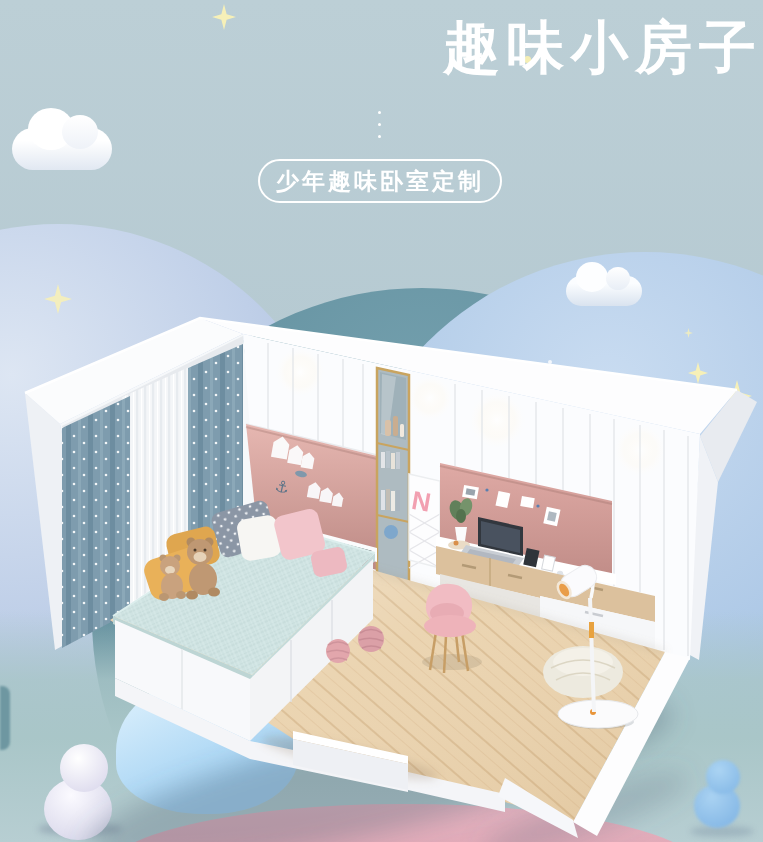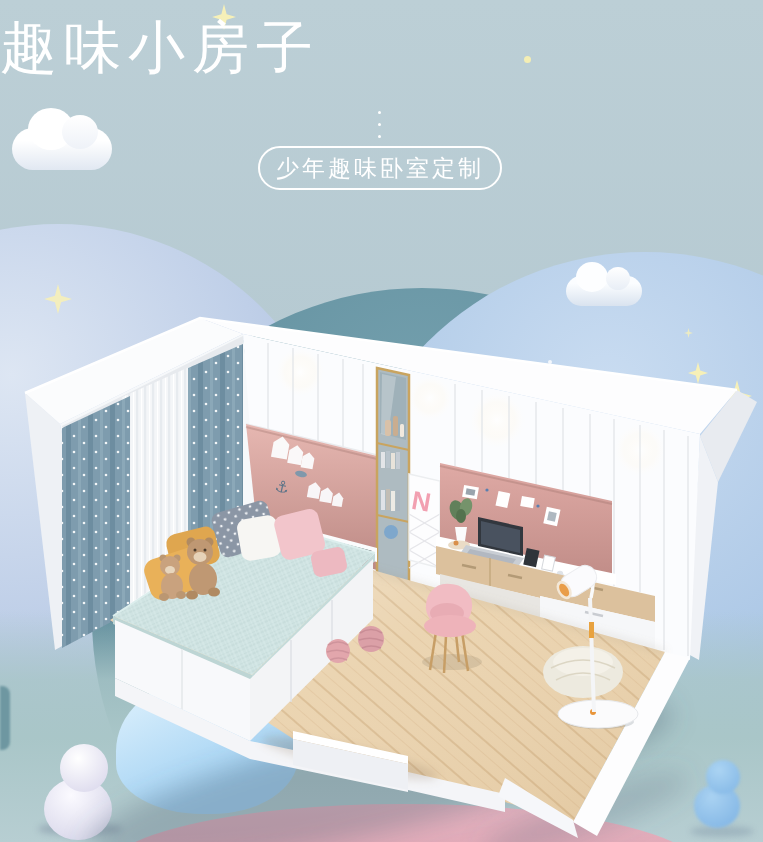--- a/index.html
+++ b/index.html
@@ -47,27 +47,27 @@
   #sphereB{left:44px;top:778px;width:68px;height:62px;border-radius:50%;
     background:radial-gradient(circle at 40% 28%,#fbfaff,#d8d7ea 85%);}
   #peanutShadow{left:690px;top:826px;width:64px;height:11px;border-radius:50%;background:rgba(90,110,140,.25);filter:blur(3px);}
   #peanutA{left:706px;top:760px;width:34px;height:34px;border-radius:50%;
     background:radial-gradient(circle at 38% 30%,#abd4f3,#7fb4e4);filter:blur(1.5px);}
   #peanutB{left:694px;top:784px;width:46px;height:44px;border-radius:50%;
     background:radial-gradient(circle at 38% 30%,#a9d2f2,#7cb1e2);filter:blur(1.5px);}
   
   #roomSvg{left:0;top:0;width:763px;height:842px;z-index:9;}
   
-  #title{left:0;top:10px;width:763px;text-align:left;color:#ffffff;
-    font-size:57px;font-weight:400;letter-spacing:7px;z-index:20;}
+  #title{left:0;top:10px;width:763px;text-align:right;color:#ffffff;
+    font-size:57px;font-weight:700;letter-spacing:7px;z-index:20;}
   .divDot{width:3px;height:3px;border-radius:50%;background:#ffffff;z-index:20;}
   #dot1{left:378px;top:111px;} #dot2{left:378px;top:123px;} #dot3{left:378px;top:135px;}
-  #pill{left:258px;top:146px;width:240px;height:40px;border:2.5px solid #ffffff;
+  #pill{left:258px;top:159px;width:240px;height:40px;border:2.5px solid #ffffff;
     border-radius:23px;display:flex;align-items:center;justify-content:center;
-    color:#ffffff;font-size:23px;letter-spacing:3px;font-weight:400;z-index:20;}
+    color:#ffffff;font-size:23px;letter-spacing:3px;font-weight:700;z-index:20;}
 </style>
 </head>
 <body>
 
 <div id="canvas">
 
   <div class="abs" id="domeLeft"></div>
   <div class="abs" id="hillTeal"></div>
   <div class="abs" id="domeRight"></div>
 

